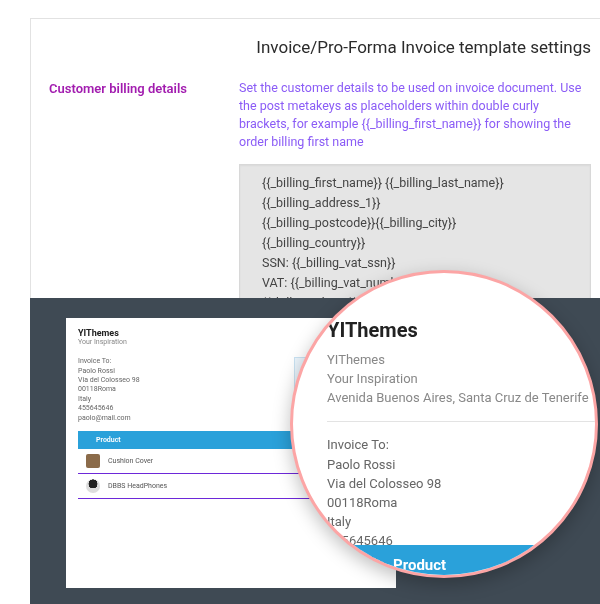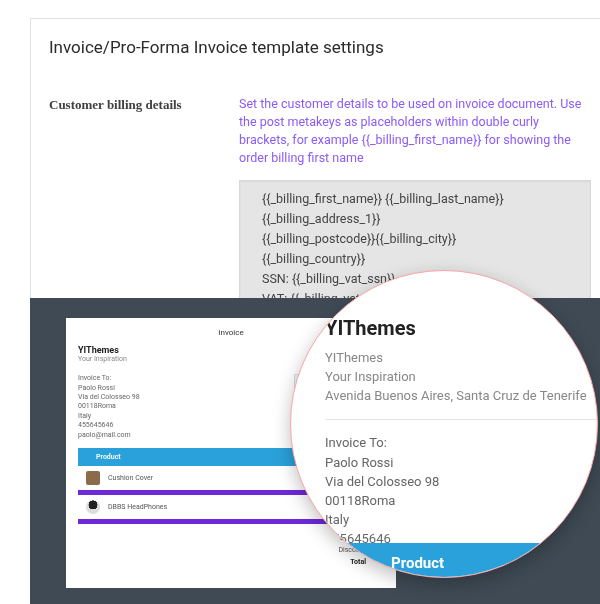--- a/index.html
+++ b/index.html
@@ -15,30 +15,30 @@
     position: absolute;
     left: 30px; top: 18px; right: -10px;
     border: 1px solid #e2e2e2;
     background: #fff;
     padding: 18px 18px 40px 18px;
   }
   .settings-title {
     font-size: 17px;
     font-weight: 400;
     color: #2b2b2b;
-    margin-bottom: 38px;
+    margin-bottom: 22px;
+    text-align: right;
   }
   .settings-row { display: flex; }
   .settings-label {
     width: 190px;
     font-size: 13px;
     font-weight: 600;
-    color: #404040;
+    color: #a21caf;
     padding-top: 2px;
-    font-family: Liberation Serif, serif;
   }
   .settings-content { flex: 1; }
   .settings-desc {
     font-size: 12.5px;
     color: #8b5cf6;
     line-height: 1.45;
     margin-bottom: 12px;
   }
   .textarea-box {
     border: 1px solid #d8d8d8;
@@ -85,21 +85,21 @@
     color: #fff;
     display: flex;
     font-size: 7px; font-weight: 600;
     padding: 5px 8px;
   }
   .mini-table-head .c-prod { flex: 1; padding-left: 10px;}
   .mini-table-head .c-qty { width: 26px; text-align: center; }
   .mini-table-head .c-price { width: 40px; text-align: center; }
   .mini-row {
     display: flex; align-items: center;
-    border-bottom: 5px solid #6d28d9;
+    border-bottom: 1px solid #6d28d9;
     padding: 5px 8px;
     font-size: 7px;
   }
   .mini-row .thumb { width: 14px; height: 14px; background: #8b6b4a; margin-right: 8px; border-radius: 2px;}
   .mini-row .thumb.hp { background: radial-gradient(circle at 50% 35%, #222 38%, transparent 40%), #ddd; border-radius: 50%;}
   .mini-row .name { flex: 1; color: #555; }
   .mini-row .qty { width: 26px; text-align: center; }
   .mini-row .price { width: 40px; text-align: right; }
   .mini-totals { font-size: 7px; margin-top: 8px; }
   .mini-totals div { display: flex; justify-content: flex-end; padding: 2px 8px; }
@@ -111,21 +111,21 @@
     font-size: 16px; font-style: italic; font-weight: 700;
     color: #84a729;
   }
 
   .lens {
     position: absolute;
     left: 290px; top: 270px;
     width: 308px; height: 308px;
     border-radius: 50%;
     background: #fff;
-    border: 1px solid #fca5a5;
+    border: 3px solid #fca5a5;
     box-shadow: 0 6px 18px rgba(0,0,0,0.25);
     overflow: hidden;
   }
   .lens-inner {
     position: absolute;
     left: 34px; top: 22px; right: -40px;
     font-size: 13px; color: #666; line-height: 1.45;
   }
   .lens-fromlabel { font-size: 13px; color: #666; text-align: right; padding-right: 60px; margin-bottom: 2px;}
   .lens-company { font-size: 20px; font-weight: 700; color: #222; margin-bottom: 6px;}
@@ -160,21 +160,20 @@
 SSN: {{_billing_vat_ssn}}
 VAT: {{_billing_vat_number}}
 {{_billing_phone}}
 {{_billing_email}}</div>
     </div>
   </div>
 </div>
 
 <div class="preview-bar">
   <div class="invoice-mini">
-    <div class="mini-title">Invoice</div>
     <div class="mini-logo">yi</div>
 
     <div class="mini-from-block">
       <div class="mini-from-head">YIThemes</div>
       <div class="mini-from-line">Your Inspiration</div>
     </div>
 
     <div class="mini-to-row">
       <div class="mini-to">
         <div>Invoice To:</div>

